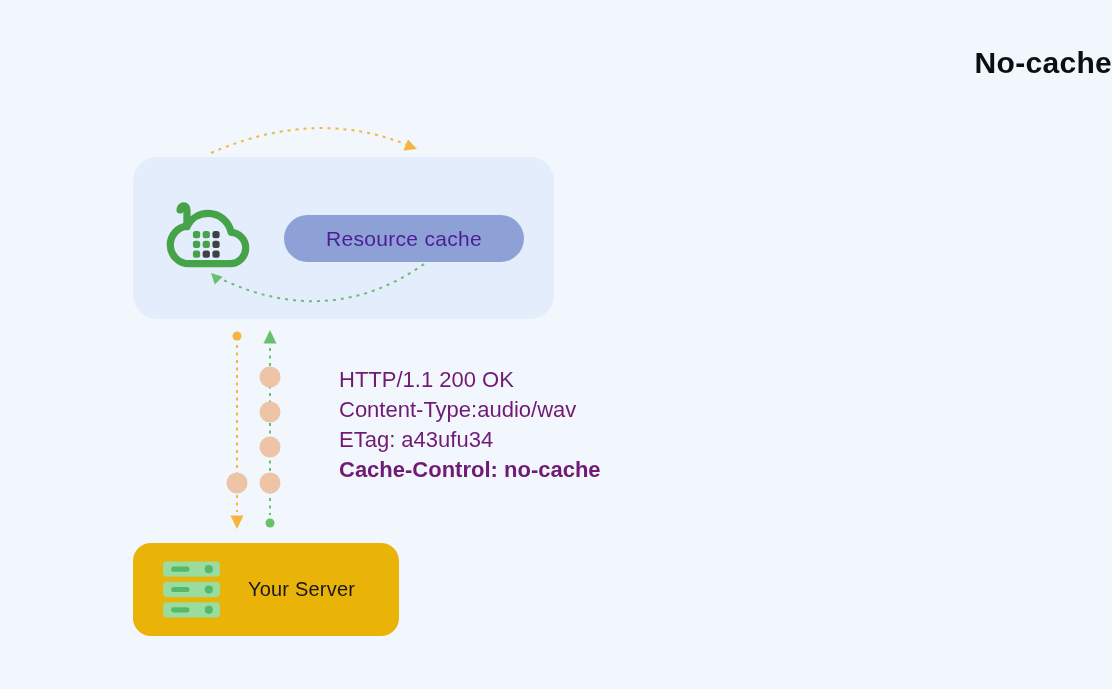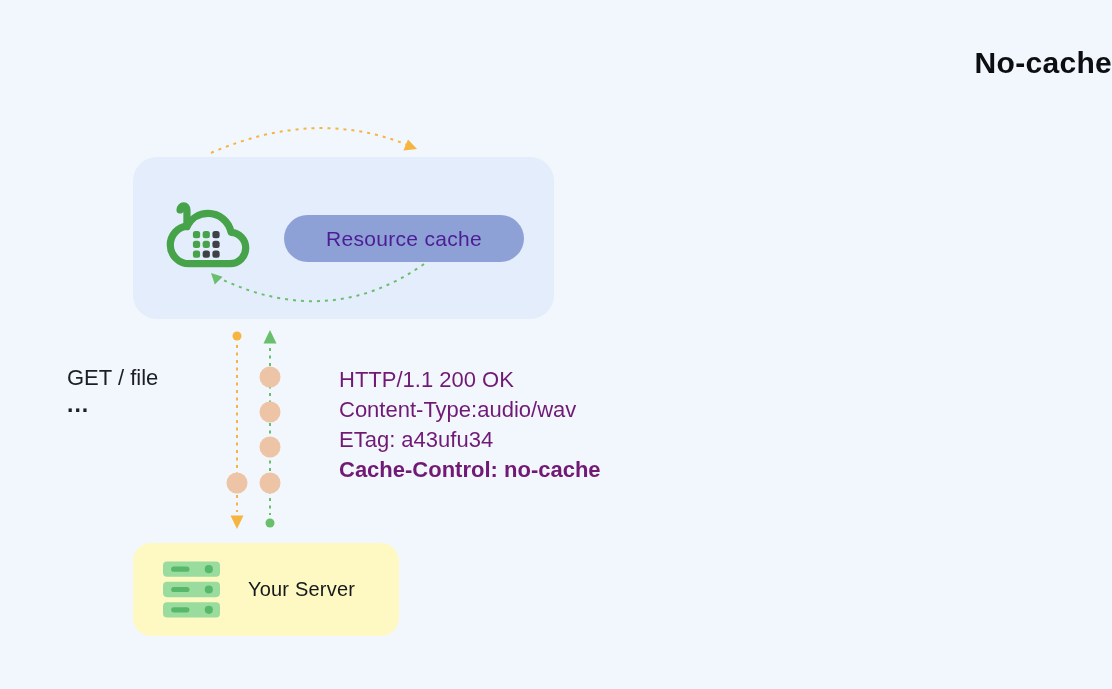--- a/index.html
+++ b/index.html
@@ -45,21 +45,21 @@
     font-weight:800;font-size:23px;letter-spacing:1px;margin-top:-2px;
   }
   .response-text{
     position:absolute;left:339px;top:365px;
     font-size:22px;line-height:30px;color:#701a75;
   }
   .response-text .bold{font-weight:700;}
   .server-box{
     position:absolute;left:133px;top:543px;
     width:266px;height:93px;
-    background:#fef9c3;border-radius:18px;
+    background:#eab308;border-radius:18px;
     display:flex;align-items:center;
     padding-left:30px;box-sizing:border-box;
   }
   .server-svg{width:57px;height:57px;flex:0 0 auto;}
   .server-label{
     margin-left:28px;font-size:20px;color:#15181c;letter-spacing:.2px;
   }
 </style>
 </head>
 <body>
@@ -116,24 +116,20 @@
 
     <g>
       <circle cx="270" cy="377" r="10.5" fill="#edc4a5"></circle>
       <circle cx="270" cy="412" r="10.5" fill="#edc4a5"></circle>
       <circle cx="270" cy="447" r="10.5" fill="#edc4a5"></circle>
       <circle cx="270" cy="483" r="10.5" fill="#edc4a5"></circle>
       <circle cx="237" cy="483" r="10.5" fill="#edc4a5"></circle>
     </g>
   </svg>
 
-  <div class="request-text">
-    <div>GET / file</div>
-    <div class="dots">...</div>
-  </div>
 
   <div class="response-text">
     <div>HTTP/1.1 200 OK</div>
     <div>Content-Type:audio/wav</div>
     <div>ETag: a43ufu34</div>
     <div class="bold">Cache-Control: no-cache</div>
   </div>
 
   <div class="server-box">
     <svg class="server-svg" viewBox="0 0 56 55" xmlns="http://www.w3.org/2000/svg">

